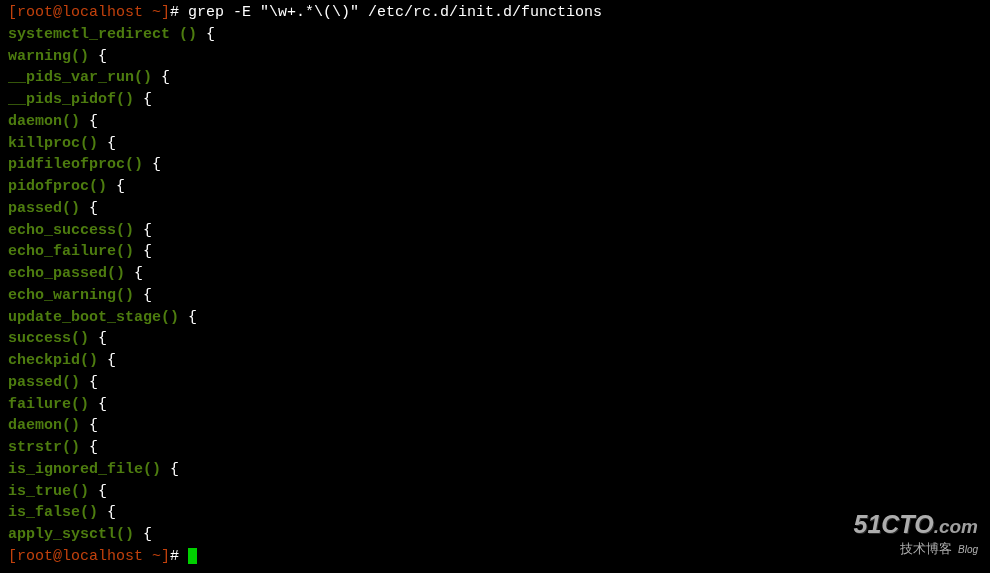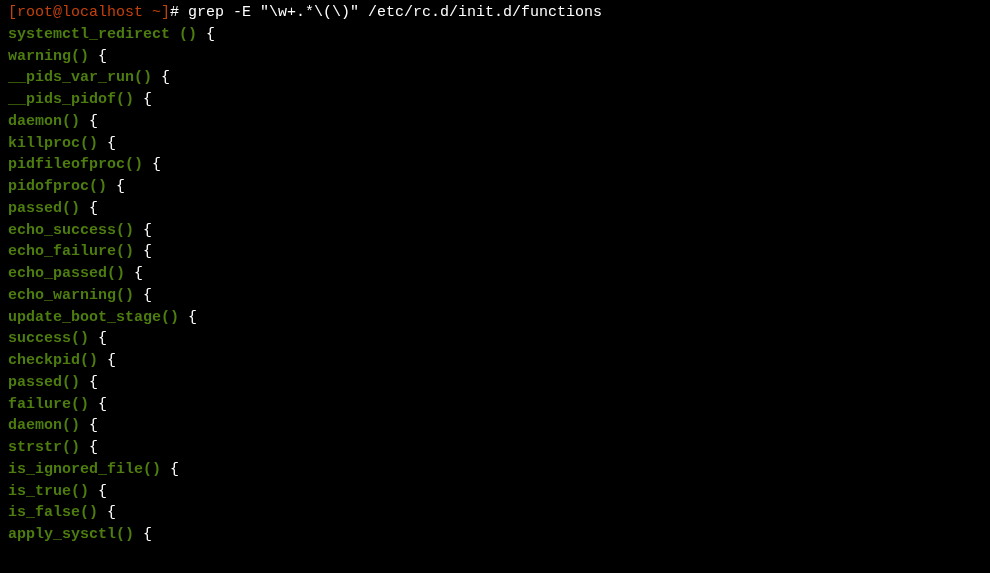--- a/index.html
+++ b/index.html
@@ -105,17 +105,24 @@
       <div class="terminal-line"><span class="match">passed()</span><span class="after"> {</span></div>
       <div class="terminal-line"><span class="match">failure()</span><span class="after"> {</span></div>
       <div class="terminal-line"><span class="match">daemon()</span><span class="after"> {</span></div>
       <div class="terminal-line"><span class="match">strstr()</span><span class="after"> {</span></div>
       <div class="terminal-line"><span class="match">is_ignored_file()</span><span class="after"> {</span></div>
       <div class="terminal-line"><span class="match">is_true()</span><span class="after"> {</span></div>
       <div class="terminal-line"><span class="match">is_false()</span><span class="after"> {</span></div>
       <div class="terminal-line"><span class="match">apply_sysctl()</span><span class="after"> {</span></div>
     </div>
 
+  <div class="terminal-line"><span class="prompt">[root@localhost ~]</span><span class="hash"># </span><span class="cursor"></span></div>
 
 </div>
 
 <div class="watermark">
+  <div>
+    <span class="wm-main">51CTO</span><span class="wm-com">.com</span>
+  </div>
+  <div class="wm-sub">
+    <span>技术博客</span><span class="wm-blog">Blog</span>
+  </div>
 </div>
 
 </body></html>

